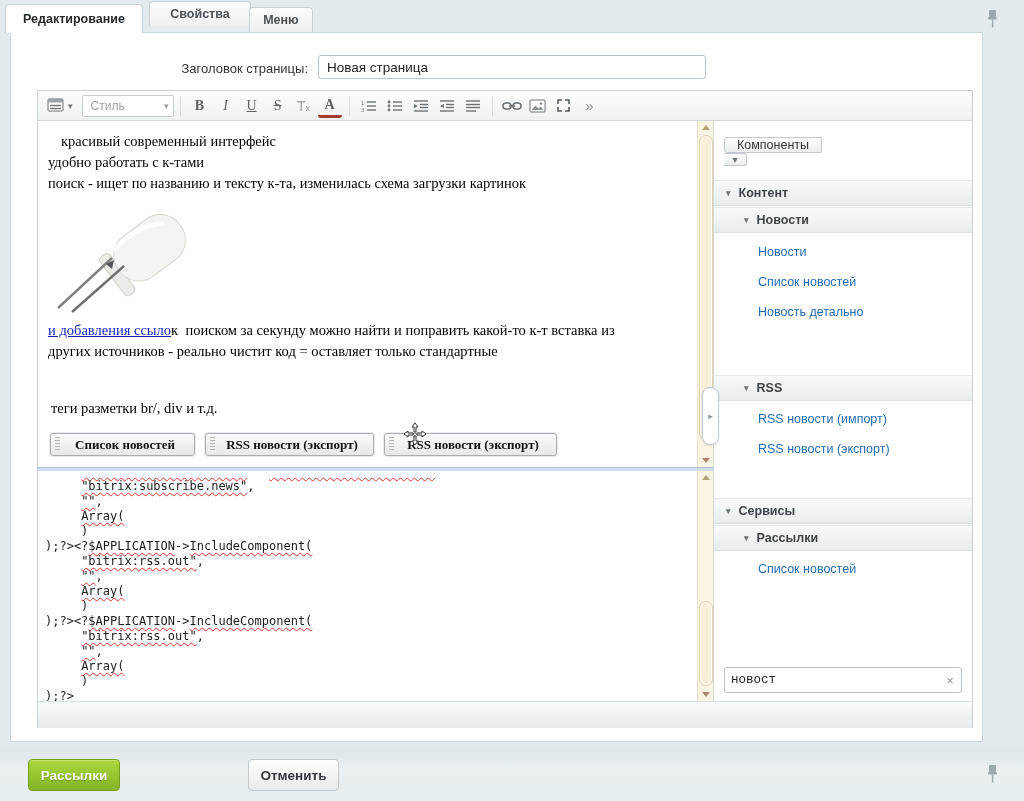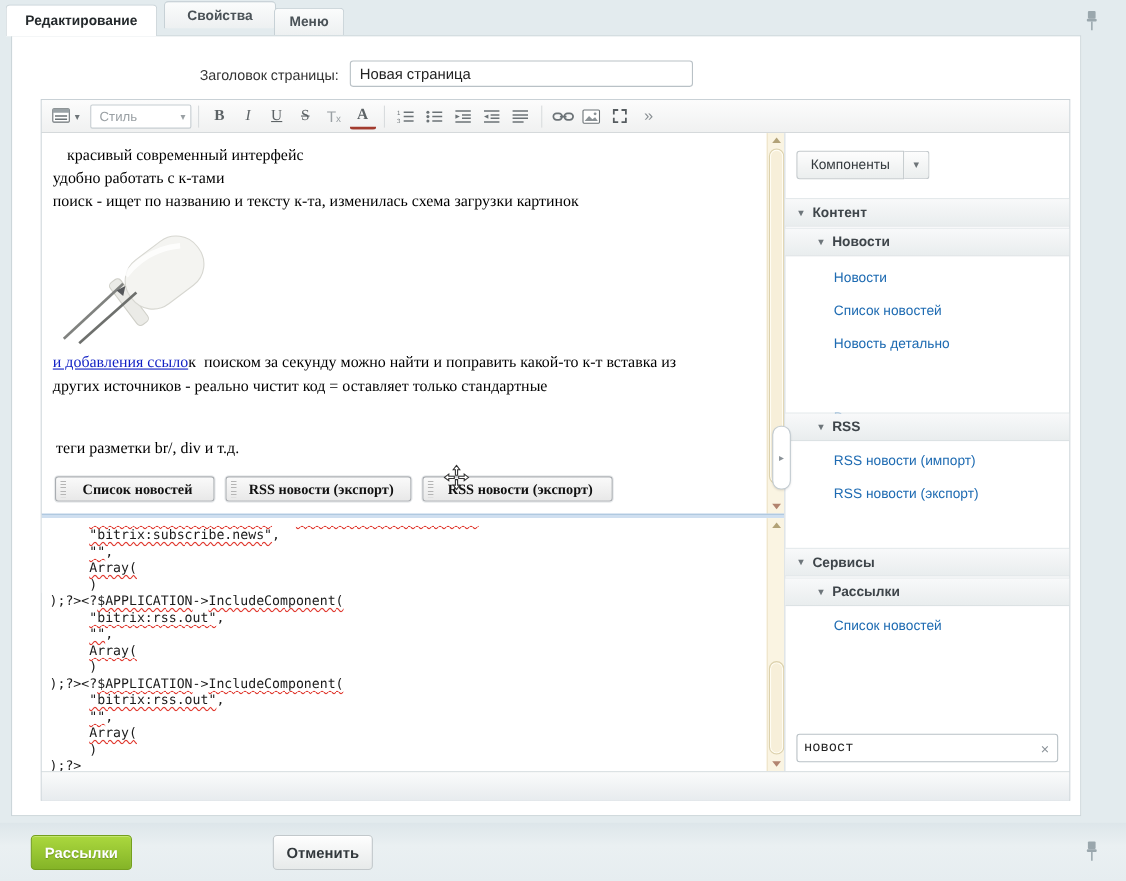--- a/index.html
+++ b/index.html
@@ -12,21 +12,21 @@
        display:flex;align-items:center;justify-content:center;cursor:pointer;
        background:linear-gradient(#fbfcfc,#edf0f1);}
   .tab.active{background:#fff;color:#24292c;z-index:3;}
 
   
   #card{position:absolute;left:10px;top:32px;width:973px;height:710px;background:#fff;
         border:1px solid #ccd6da;box-sizing:border-box;z-index:2;}
 
   
   #title-label{position:absolute;left:90px;top:61px;width:218px;text-align:right;font-size:13px;color:#333;z-index:4;}
-  #title-input{position:absolute;left:318px;top:55px;width:312px;height:24px;box-sizing:border-box;
+  #title-input{position:absolute;left:318px;top:55px;width:388px;height:24px;box-sizing:border-box;
                border:1px solid #b9c1c6;border-radius:3px;font-size:13.5px;padding:0 8px;color:#222;z-index:4;
                font-family:"Liberation Sans",sans-serif;}
 
   
   #frame{position:absolute;left:37px;top:90px;width:936px;height:638px;box-sizing:border-box;
          border:1px solid #c9d1d6;background:#fff;z-index:4;}
   #toolbar{position:absolute;left:0;top:0;width:934px;height:30px;box-sizing:border-box;
            background:linear-gradient(#fcfcfc,#f0f1f1);border-bottom:1px solid #d5d9db;
            display:flex;align-items:center;padding-left:8px;color:#5d6366;}
   .tb-btn{height:24px;min-width:24px;display:flex;align-items:center;justify-content:center;
@@ -79,21 +79,21 @@
 
   
   #splitter{position:absolute;left:664px;top:296px;width:17px;height:58px;background:#fff;
             border:1px solid #c2cbd1;border-radius:8px;box-sizing:border-box;z-index:6;
             display:flex;align-items:center;justify-content:center;cursor:pointer;
             box-shadow:0 1px 2px rgba(0,0,0,.12);color:#8a9298;font-size:9px;}
 
   
   #panel{position:absolute;left:675px;top:30px;width:259px;height:580px;background:#fff;
          border-left:1px solid #d3dade;box-sizing:border-box;}
-  #comp-btn{position:absolute;left:10px;top:16px;height:26px;display:flex;cursor:pointer;}
+  #comp-btn{position:absolute;left:10px;top:16px;height:26px;display:flex;cursor:pointer;flex-direction:column;}
   #comp-btn .main{border:1px solid #c3c9cc;border-radius:3px 0 0 3px;background:linear-gradient(#fdfdfd,#ebeeee);
          display:flex;align-items:center;padding:0 12px;font-size:12.5px;color:#33393d;}
   #comp-btn .arr{border:1px solid #c3c9cc;border-left:none;border-radius:0 3px 3px 0;width:22px;
          background:linear-gradient(#fdfdfd,#ebeeee);display:flex;align-items:center;justify-content:center;
          color:#6d7478;font-size:10px;}
   .sec-h{position:absolute;left:0;width:100%;height:26px;box-sizing:border-box;
          background:linear-gradient(#f8f9fa,#e9edee);border-top:1px solid #e4e9eb;border-bottom:1px solid #dce2e4;
          display:flex;align-items:center;font-size:12.5px;font-weight:bold;color:#3e454a;cursor:pointer;}
   .sec-h .tri{font-size:9px;color:#6d757a;margin-right:8px;}
   .pad1{padding-left:12px;} .pad2{padding-left:30px;}

